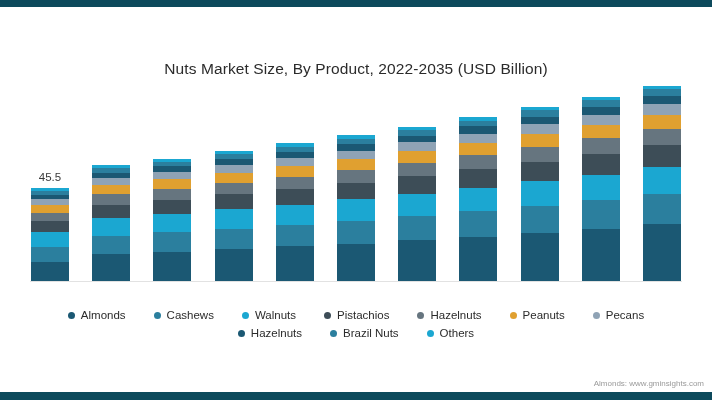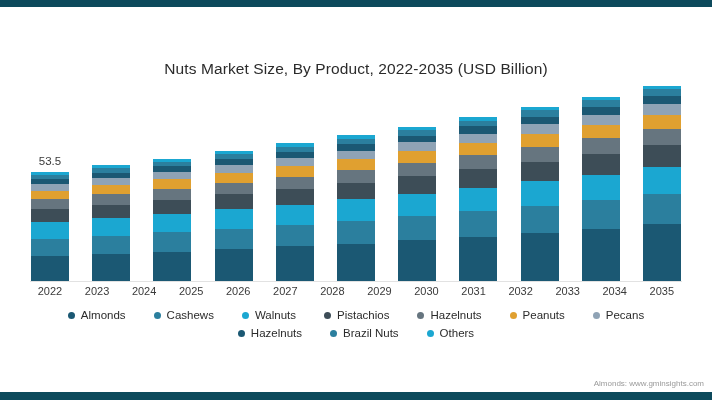--- a/index.html
+++ b/index.html
@@ -137,32 +137,32 @@
 <div id="frame">
   <div class="edge-bar" id="top-edge" style="background: rgb(13, 74, 92);"></div>
 
   <div id="canvas">
 
     <div id="chart-title">Nuts Market Size, By Product, 2022-2035 (USD Billion)</div>
 
     <div id="plot">
       <div id="bars">
           <div class="bar-col">
-            <div class="bar-label" style="bottom: 114.379px;">53.5</div>
-            <div class="stack" style="height: 110.379px;">
-              <div class="seg" style="background: rgb(27, 88, 115); height: 22.6168%;"></div>
-              <div class="seg" style="background: rgb(43, 127, 158); height: 16.0748%;"></div>
-              <div class="seg" style="background: rgb(27, 167, 209); height: 15.1402%;"></div>
-              <div class="seg" style="background: rgb(61, 77, 87); height: 11.9626%;"></div>
-              <div class="seg" style="background: rgb(102, 117, 127); height: 8.97196%;"></div>
-              <div class="seg" style="background: rgb(224, 160, 48); height: 7.85047%;"></div>
-              <div class="seg" style="background: rgb(143, 163, 181); height: 6.16822%;"></div>
-              <div class="seg" style="background: rgb(27, 88, 115); height: 4.6729%;"></div>
-              <div class="seg" style="background: rgb(43, 127, 158); height: 3.92523%;"></div>
-              <div class="seg" style="background: rgb(27, 167, 209); height: 2.61682%;"></div>
+            <div class="bar-label" style="bottom: 97.8737px;">45.5</div>
+            <div class="stack" style="height: 93.8737px;">
+              <div class="seg" style="background: rgb(27, 88, 115); height: 20.8791%;"></div>
+              <div class="seg" style="background: rgb(43, 127, 158); height: 16.044%;"></div>
+              <div class="seg" style="background: rgb(27, 167, 209); height: 15.3846%;"></div>
+              <div class="seg" style="background: rgb(61, 77, 87); height: 12.0879%;"></div>
+              <div class="seg" style="background: rgb(102, 117, 127); height: 9.23077%;"></div>
+              <div class="seg" style="background: rgb(224, 160, 48); height: 7.91209%;"></div>
+              <div class="seg" style="background: rgb(143, 163, 181); height: 6.37363%;"></div>
+              <div class="seg" style="background: rgb(27, 88, 115); height: 4.83516%;"></div>
+              <div class="seg" style="background: rgb(43, 127, 158); height: 3.95604%;"></div>
+              <div class="seg" style="background: rgb(27, 167, 209); height: 3.2967%;"></div>
             </div>
           </div>
           <div class="bar-col">
             <div class="stack" style="height: 116.775px;">
               <div class="seg" style="background: rgb(27, 88, 115); height: 23.3216%;"></div>
               <div class="seg" style="background: rgb(43, 127, 158); height: 15.9011%;"></div>
               <div class="seg" style="background: rgb(27, 167, 209); height: 15.0177%;"></div>
               <div class="seg" style="background: rgb(61, 77, 87); height: 11.8375%;"></div>
               <div class="seg" style="background: rgb(102, 117, 127); height: 9.0106%;"></div>
               <div class="seg" style="background: rgb(224, 160, 48); height: 7.77385%;"></div>
@@ -295,36 +295,20 @@
               <div class="seg" style="background: rgb(143, 163, 181); height: 5.57895%;"></div>
               <div class="seg" style="background: rgb(27, 88, 115); height: 4.31579%;"></div>
               <div class="seg" style="background: rgb(43, 127, 158); height: 3.57895%;"></div>
               <div class="seg" style="background: rgb(27, 167, 209); height: 1.47368%;"></div>
             </div>
           </div>
         </div>
     </div>
 
     <div id="xaxis-line"></div>
-    <div id="xaxis">
-        <div class="xtick">2022</div>
-        <div class="xtick">2023</div>
-        <div class="xtick">2024</div>
-        <div class="xtick">2025</div>
-        <div class="xtick">2026</div>
-        <div class="xtick">2027</div>
-        <div class="xtick">2028</div>
-        <div class="xtick">2029</div>
-        <div class="xtick">2030</div>
-        <div class="xtick">2031</div>
-        <div class="xtick">2032</div>
-        <div class="xtick">2033</div>
-        <div class="xtick">2034</div>
-        <div class="xtick">2035</div>
-      </div>
 
     <div id="legend">
         <div class="legend-row">
           <div class="legend-item">
             <span class="legend-dot" style="background: rgb(27, 88, 115);"></span>
             <span class="legend-label">Almonds</span>
           </div>
           <div class="legend-item">
             <span class="legend-dot" style="background: rgb(43, 127, 158);"></span>
             <span class="legend-label">Cashews</span>

